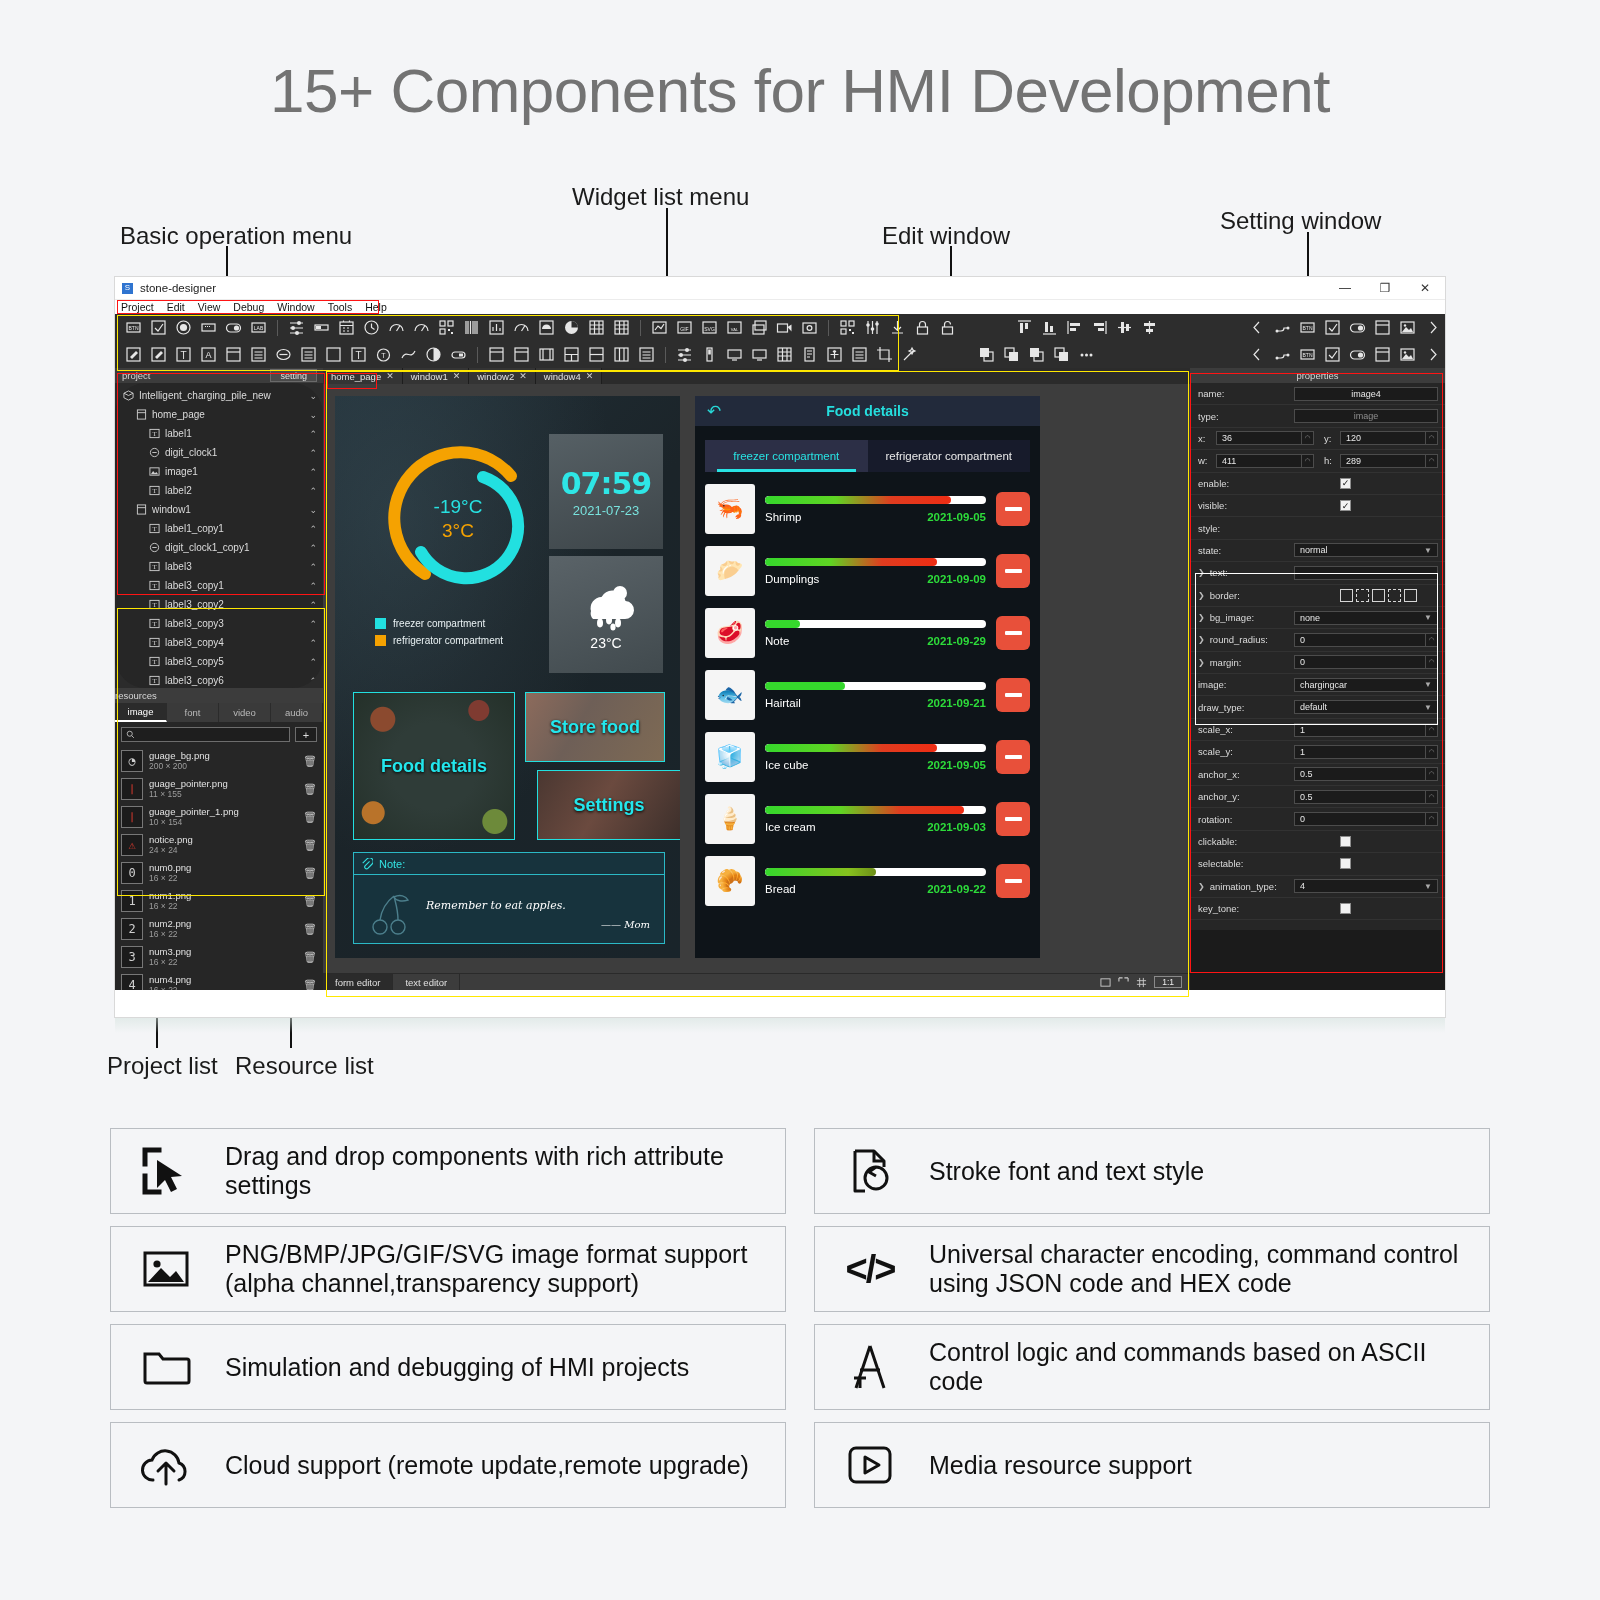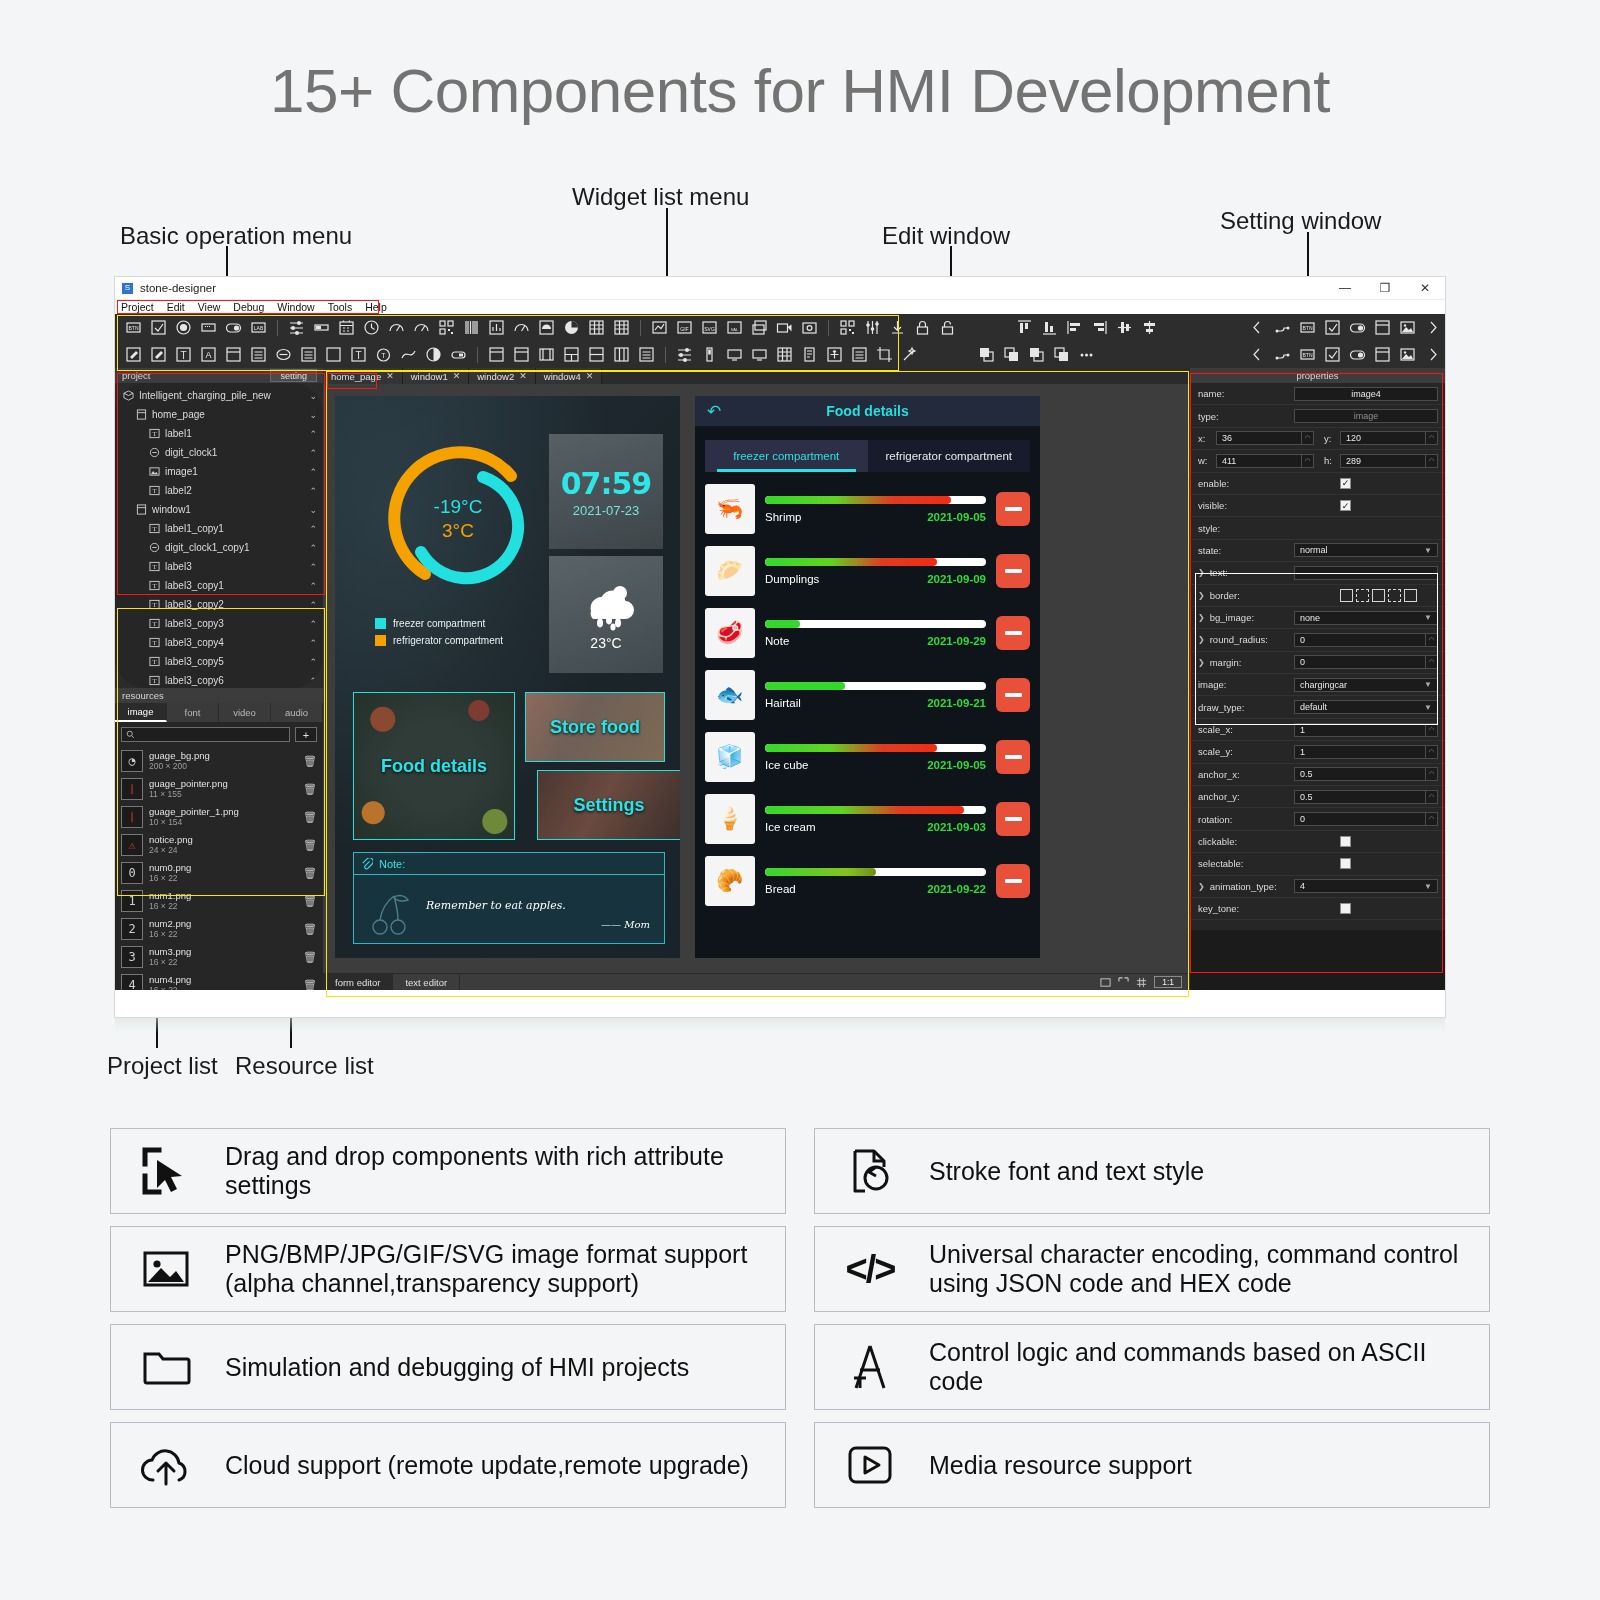--- a/index.html
+++ b/index.html
@@ -97,21 +97,21 @@
   }
   .trow .tw-ic {
     width:12px; height:11px; margin-right:5px; flex:0 0 auto;
     display:flex; align-items:center; justify-content:center;
     color:#cfcfcf;
   }
   .trow .chev { margin-left:auto; font-size:9px; color:#bdbdbd; }
   .ind0 { padding-left:7px; } .ind1 { padding-left:20px; } .ind2 { padding-left:33px; }
 
   .reslabel { height:15px; background:#3c3c3c; display:flex; align-items:center;
-              font-size:9.5px; color:#d6d6d6; padding-left:7px; }
+              font-size:9.5px; color:#d6d6d6; }
   .restabs { display:flex; height:19px; background:#3a3a3a; }
   .restab {
     flex:1; display:flex; align-items:center; justify-content:center;
     font-size:9.5px; color:#b9b9b9; border-right:1px solid #2b2b2b;
   }
   .restab.active { color:#fff; background:#2b2b2b; border-bottom:2px solid #ffffff; }
   .searchrow { display:flex; align-items:center; gap:5px; padding:5px 6px; background:#262626; }
   .searchbox {
     flex:1; height:15px; background:#1e1e1e; border:1px solid #6d6d6d;
     display:flex; align-items:center; padding-left:4px; color:#9a9a9a; font-size:9px;

